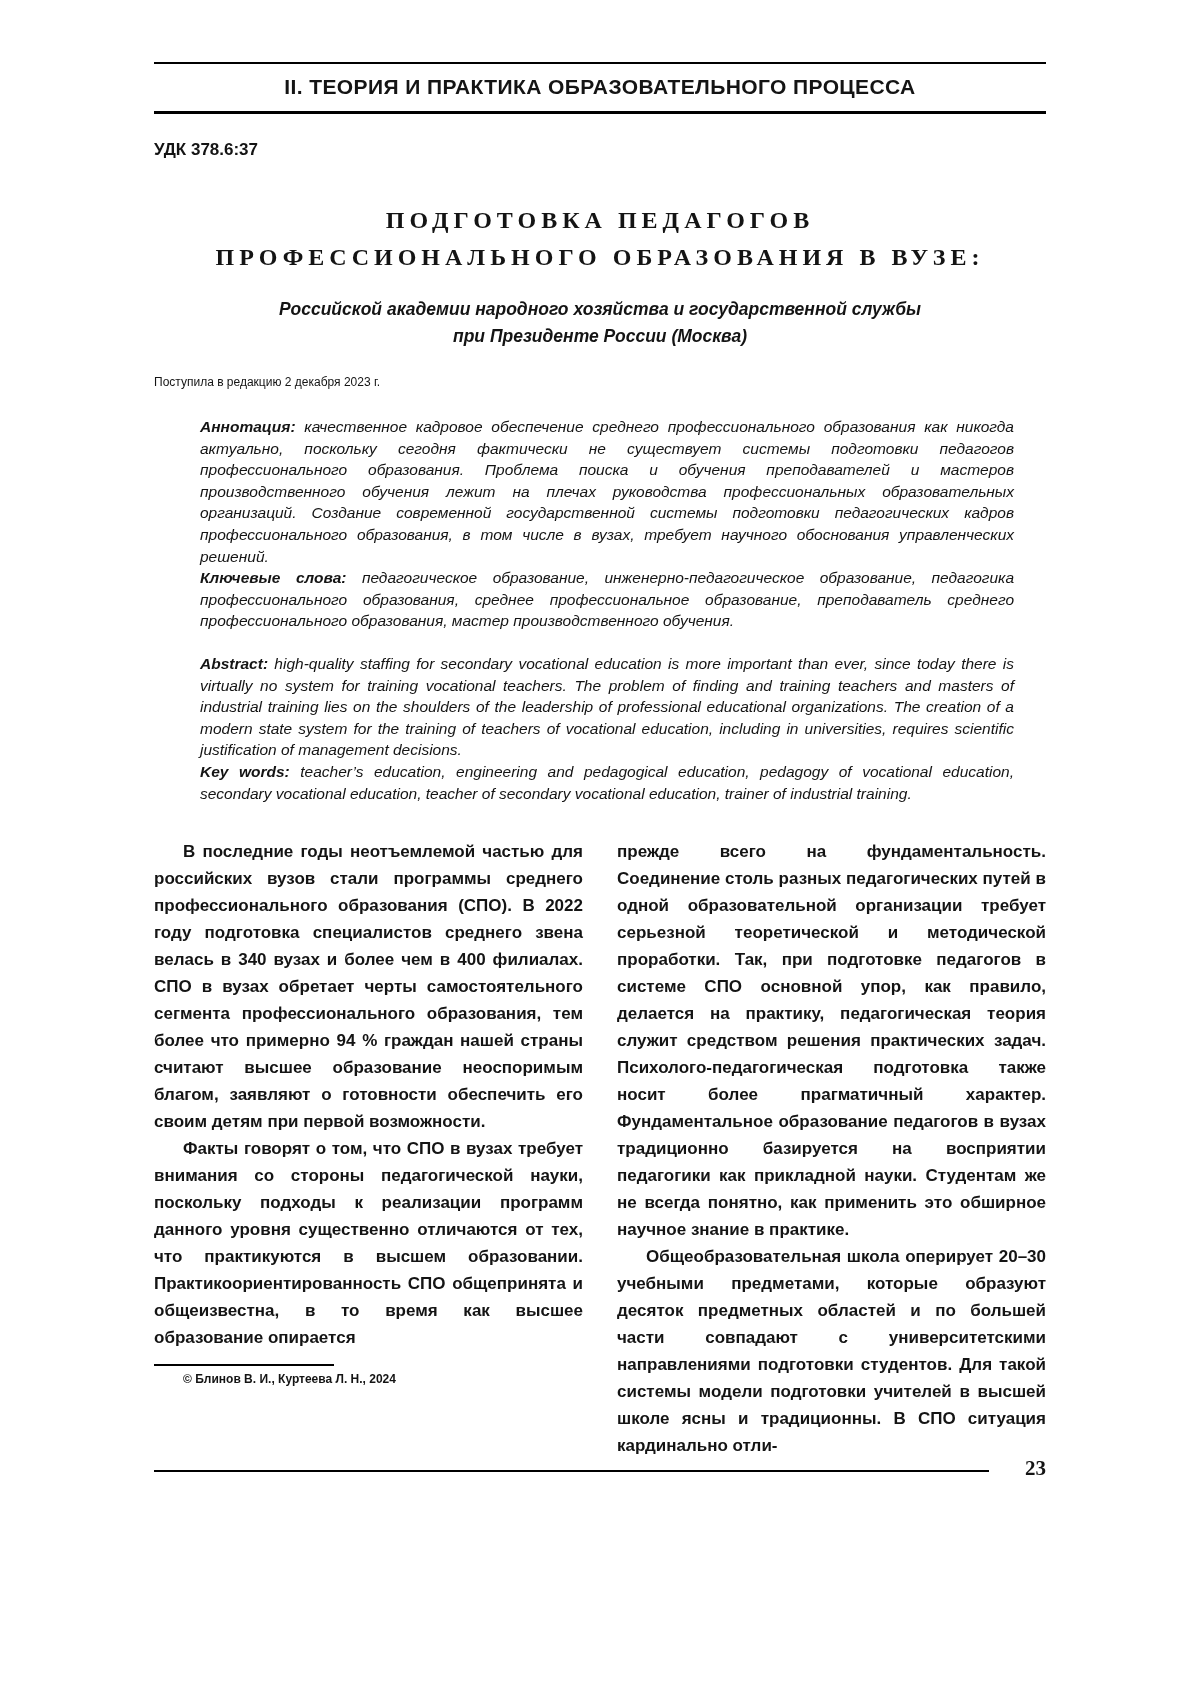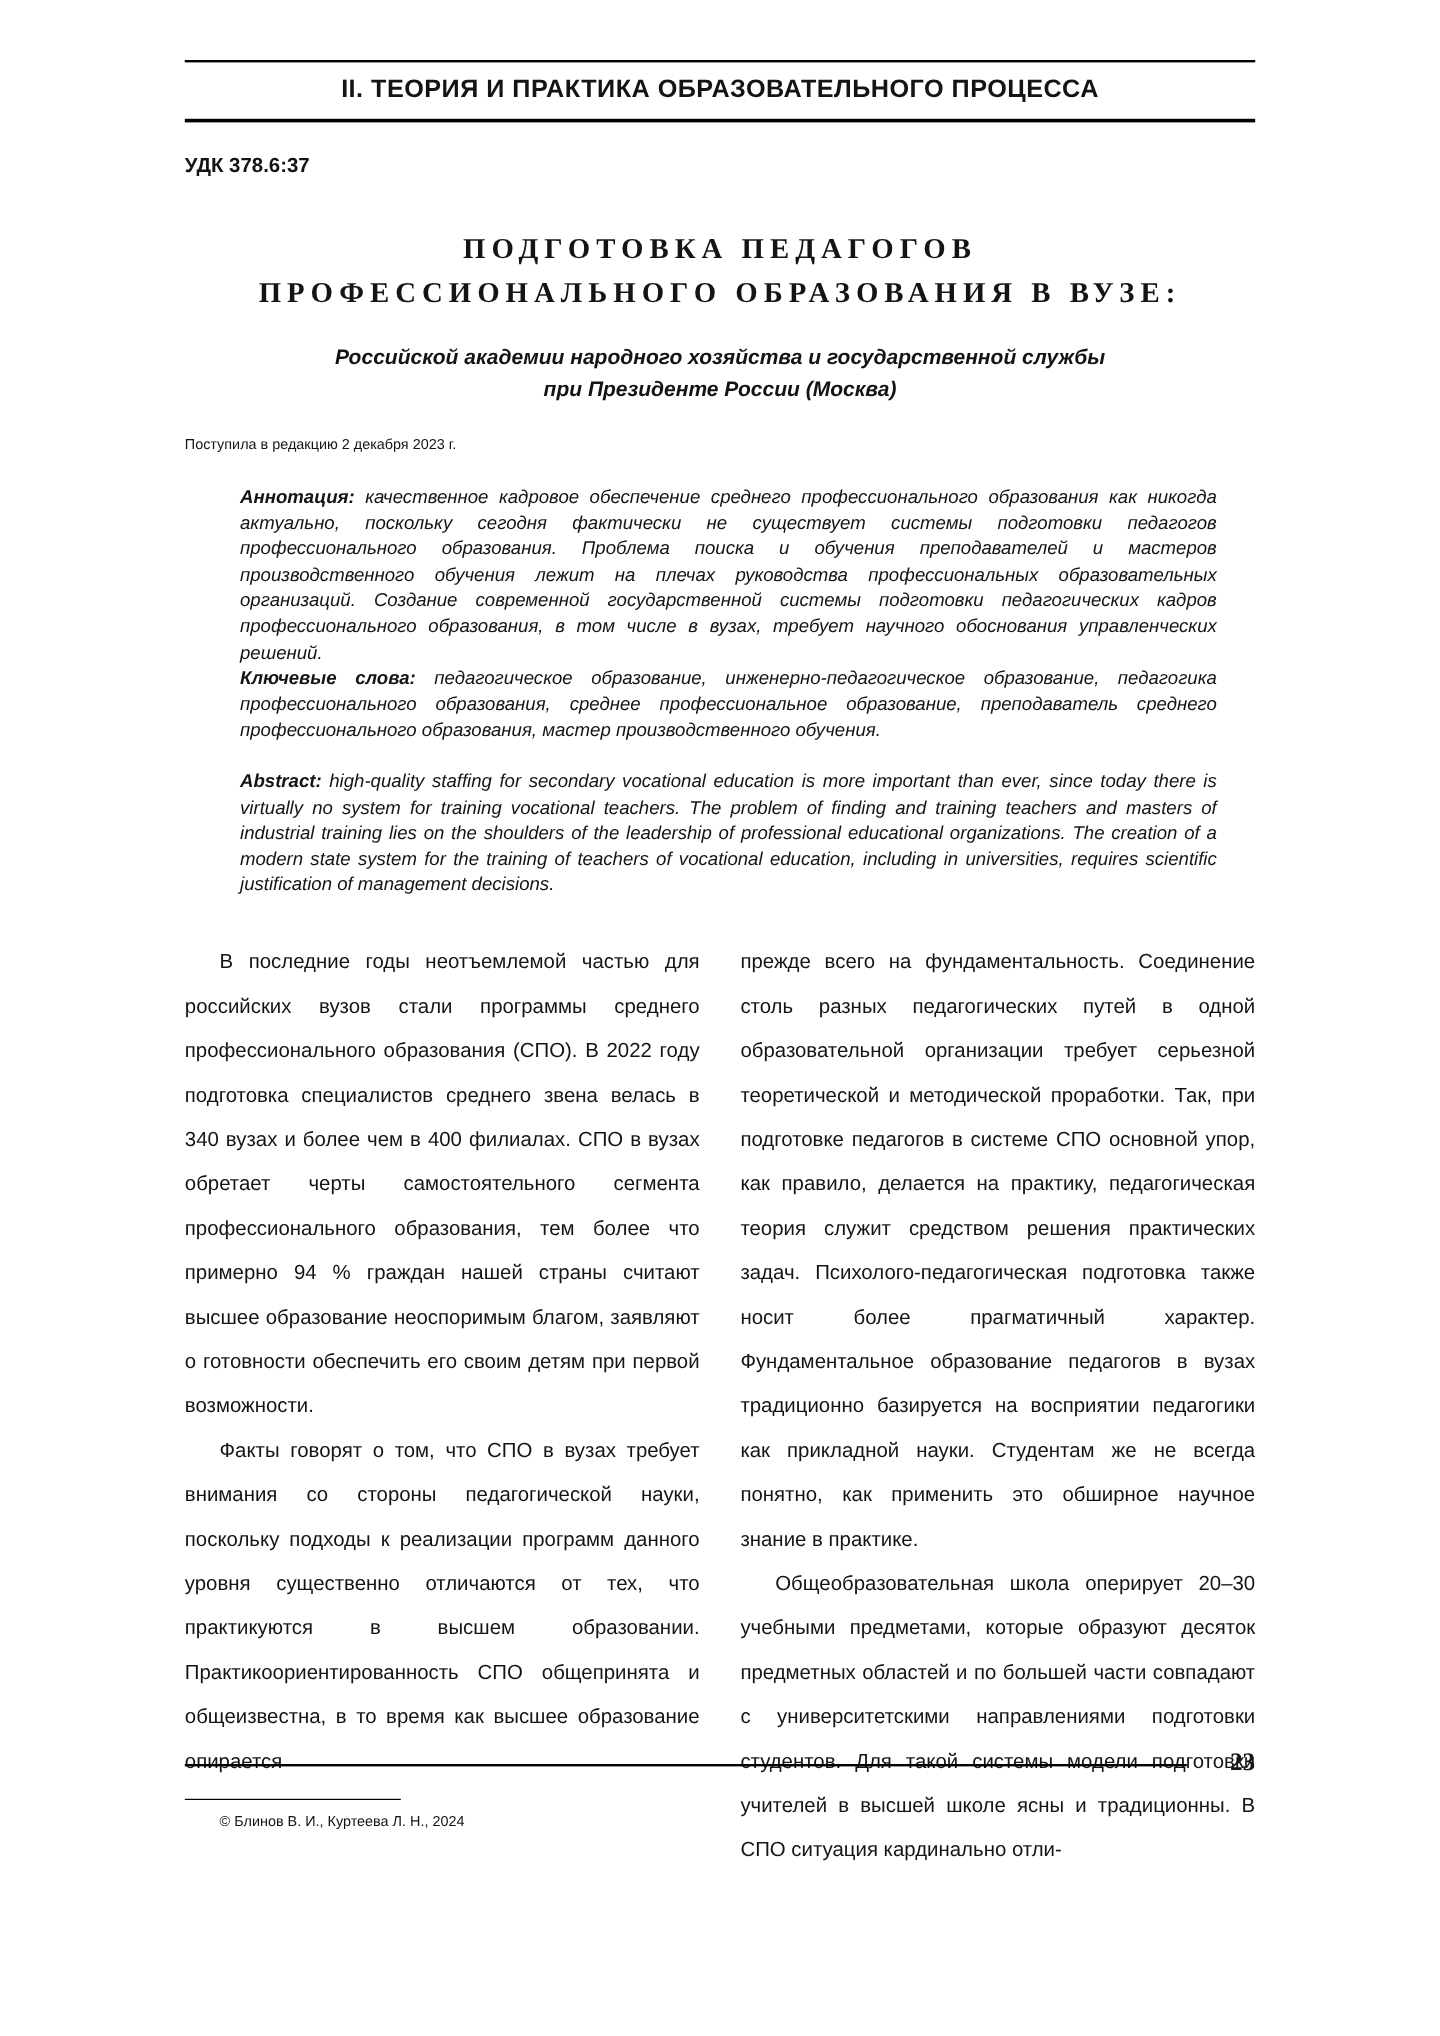--- a/index.html
+++ b/index.html
@@ -10,21 +10,21 @@
     margin: 0 auto;
     background: #ffffff;
     color: #141414;
     font-family: "Liberation Sans", sans-serif;
     box-sizing: border-box;
     overflow: hidden;
   }
   .content {
     position: relative;
     width: 892px;
-    margin: 0 auto;
+    margin: 12px auto;
     padding-top: 50px;
     box-sizing: border-box;
   }
   .rule { background: #000; width: 100%; }
   .rule.top { height: 2px; }
   .rule.bottom { height: 3px; }
   .section-header {
     font-size: 21px;
     font-weight: bold;
     text-align: center;
@@ -77,22 +77,23 @@
   .abstract-block.gap { margin-top: 21px; }
   .abstract-block .lead { font-weight: bold; }
   .columns {
     margin-top: 34px;
     display: flex;
     gap: 34px;
   }
   .col {
     width: 429px;
     font-size: 17px;
-    line-height: 37px;
+    line-height: 27px;
     text-align: justify;
+    font-weight: bold;
   }
   .col p { margin: 0; }
   .col p.indent { text-indent: 29px; }
   .footnote {
     margin-top: 13px;
   }
   .footnote-rule {
     width: 180px;
     height: 1.5px;
     background: #000;
@@ -154,20 +155,23 @@
     </div>
 
     <div class="abstract-block">
       <span class="lead">Ключевые слова:</span><span> педагогическое образование, инженерно-педагогическое образование, педагогика профессионального образования, среднее профессиональное образование, преподаватель среднего профессионального образования, мастер производственного обучения.</span>
     </div>
 
     <div class="abstract-block gap">
       <span class="lead">Abstract:</span><span> high-quality staffing for secondary vocational education is more important than ever, since today there is virtually no system for training vocational teachers. The problem of finding and training teachers and masters of industrial training lies on the shoulders of the leadership of professional educational organizations. The creation of a modern state system for the training of teachers of vocational education, including in universities, requires scientific justification of management decisions.</span>
     </div>
 
+    <div class="abstract-block">
+      <span class="lead">Key words:</span><span> teacher’s education, engineering and pedagogical education, pedagogy of vocational education, secondary vocational education, teacher of secondary vocational education, trainer of industrial training.</span>
+    </div>
 
     <div class="columns">
       <div class="col">
         <p class="indent">В последние годы неотъемлемой частью для российских вузов стали программы среднего профессионального образования (СПО). В 2022 году подготовка специалистов среднего звена велась в 340 вузах и более чем в 400 филиалах. СПО в вузах обретает черты самостоятельного сегмента профессионального образования, тем более что примерно 94 % граждан нашей страны считают высшее образование неоспоримым благом, заявляют о готовности обеспечить его своим детям при первой возможности.</p>
         <p class="indent">Факты говорят о том, что СПО в вузах требует внимания со стороны педагогической науки, поскольку подходы к реализации программ данного уровня существенно отличаются от тех, что практикуются в высшем образовании. Практикоориентированность СПО общепринята и общеизвестна, в то время как высшее образование опирается</p>
         <div class="footnote">
           <div class="footnote-rule"></div>
           <p class="footnote-text">© Блинов В. И., Куртеева Л. Н., 2024</p>
         </div>
       </div>

